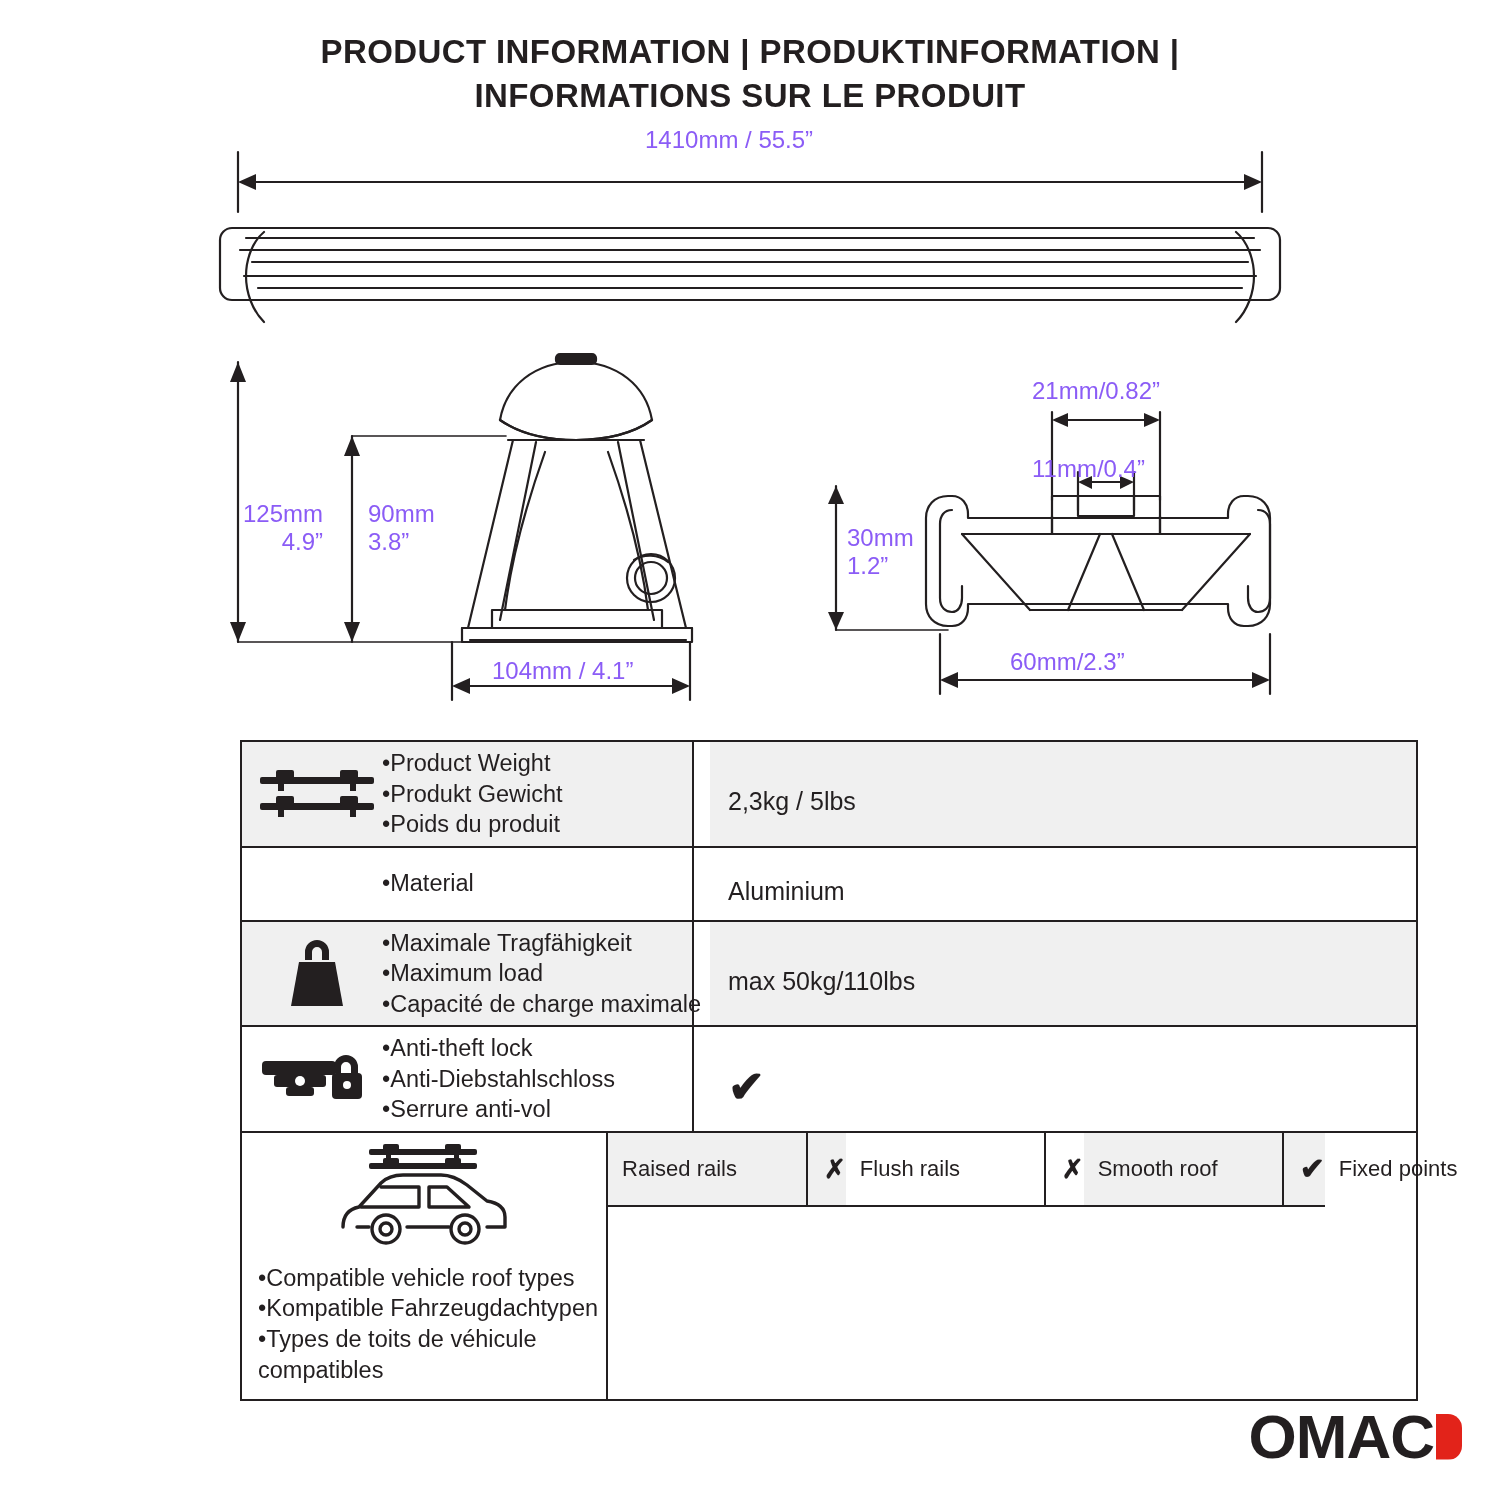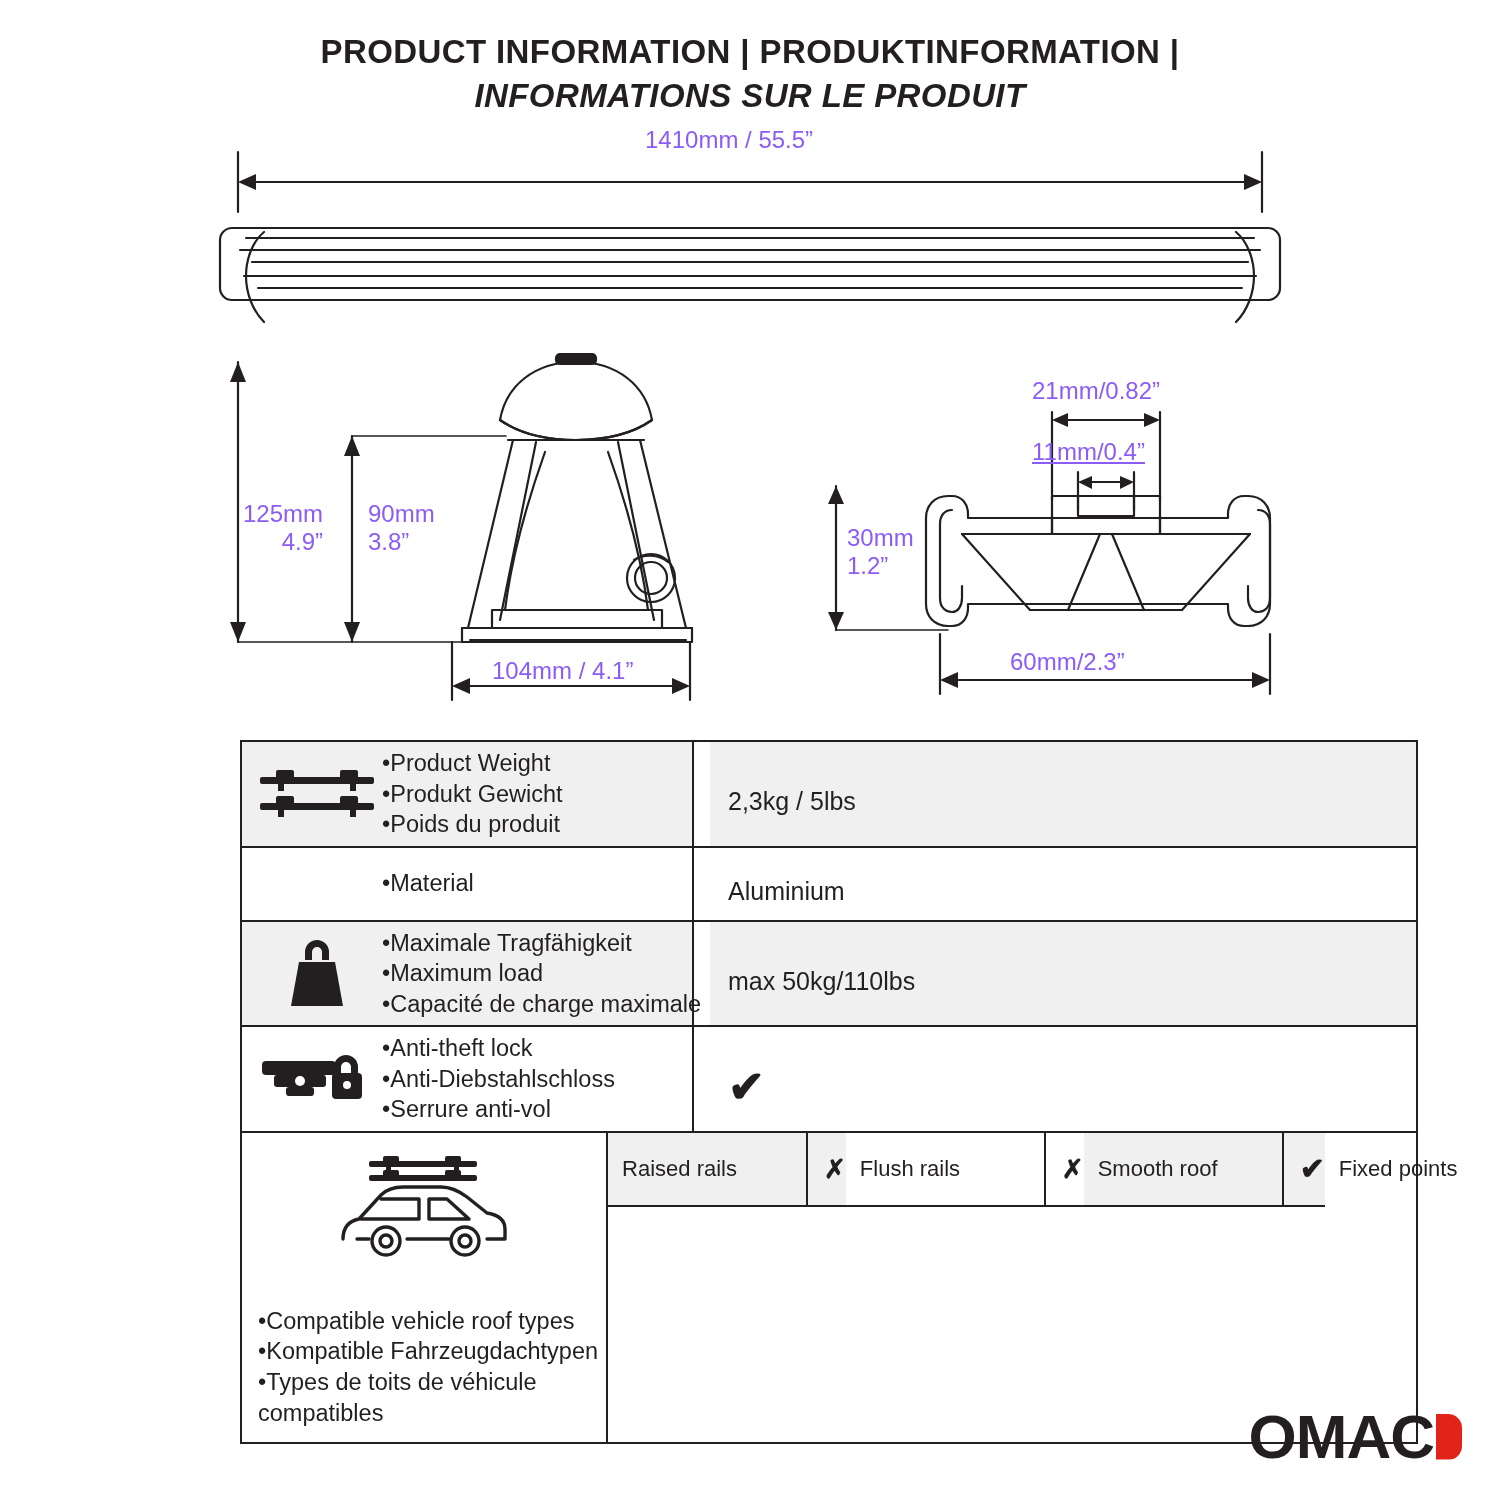--- a/index.html
+++ b/index.html
@@ -16,21 +16,21 @@
   
   .title{
     position:absolute;
     left:0;right:0;top:30px;
     text-align:center;
     font-size:33px;
     font-weight:bold;
     letter-spacing:0.4px;
     line-height:1.32;
   }
-  .title .l2{display:block;font-style:italic;}
+  .title .l2{display:block;}
 
   
   .dim{
     position:absolute;
     font-size:24px;
     color:#8b5cf6;
     white-space:nowrap;
   }
   .dim.two{line-height:1.18;}
 
@@ -66,22 +66,21 @@
   .labels{font-size:23.5px;line-height:1.30;}
   .labels div{white-space:nowrap;}
   .icon-box{width:130px;min-width:130px;display:flex;align-items:center;justify-content:center;}
   .check{font-size:44px;line-height:1;font-weight:bold;}
   .cross{font-size:26px;line-height:1;font-weight:bold;}
 
   
   .roof-left{
     width:452px;box-sizing:border-box;border-right:2px solid #231f20;
     display:flex;flex-direction:column;align-items:center;justify-content:center;
-    padding:22px 8px 14px 8px;
-    gap:31px;
+    padding:10px 8px 14px 8px;
   }
   .roof-left .labels{align-self:flex-start;padding-left:8px;margin-top:6px;}
   .roof-right{flex:1;display:flex;flex-direction:row;}
   .rr-row{display:flex;border-bottom:2px solid #231f20;height:72px;}
   .rr-row:last-child{border-bottom:none;}
   .rr-name{
     width:200px;box-sizing:border-box;border-right:2px solid #231f20;
     display:flex;align-items:center;padding-left:14px;font-size:22px;
   }
   .rr-val{flex:1;display:flex;align-items:center;padding-left:16px;}
@@ -250,21 +249,21 @@
   </div>
 
   <div class="dim two" style="left:368px;top:500px;text-align:left;">
     <div>90mm</div>
     <div>3.8”</div>
   </div>
 
   <div class="dim" style="left:492px;top:657px;">104mm / 4.1”</div>
 
   <div class="dim" style="left:1032px;top:377px;">21mm/0.82”</div>
-  <div class="dim" style="left:1032px;top:438px;text-decoration:underline;">11mm/0.4”</div>
+  <div class="dim" style="left:1032px;top:455px;">11mm/0.4”</div>
 
   <div class="dim two" style="left:847px;top:524px;text-align:left;">
     <div>30mm</div>
     <div>1.2”</div>
   </div>
 
   <div class="dim" style="left:1010px;top:648px;">60mm/2.3”</div>
 
   <div class="spec-table">
 

